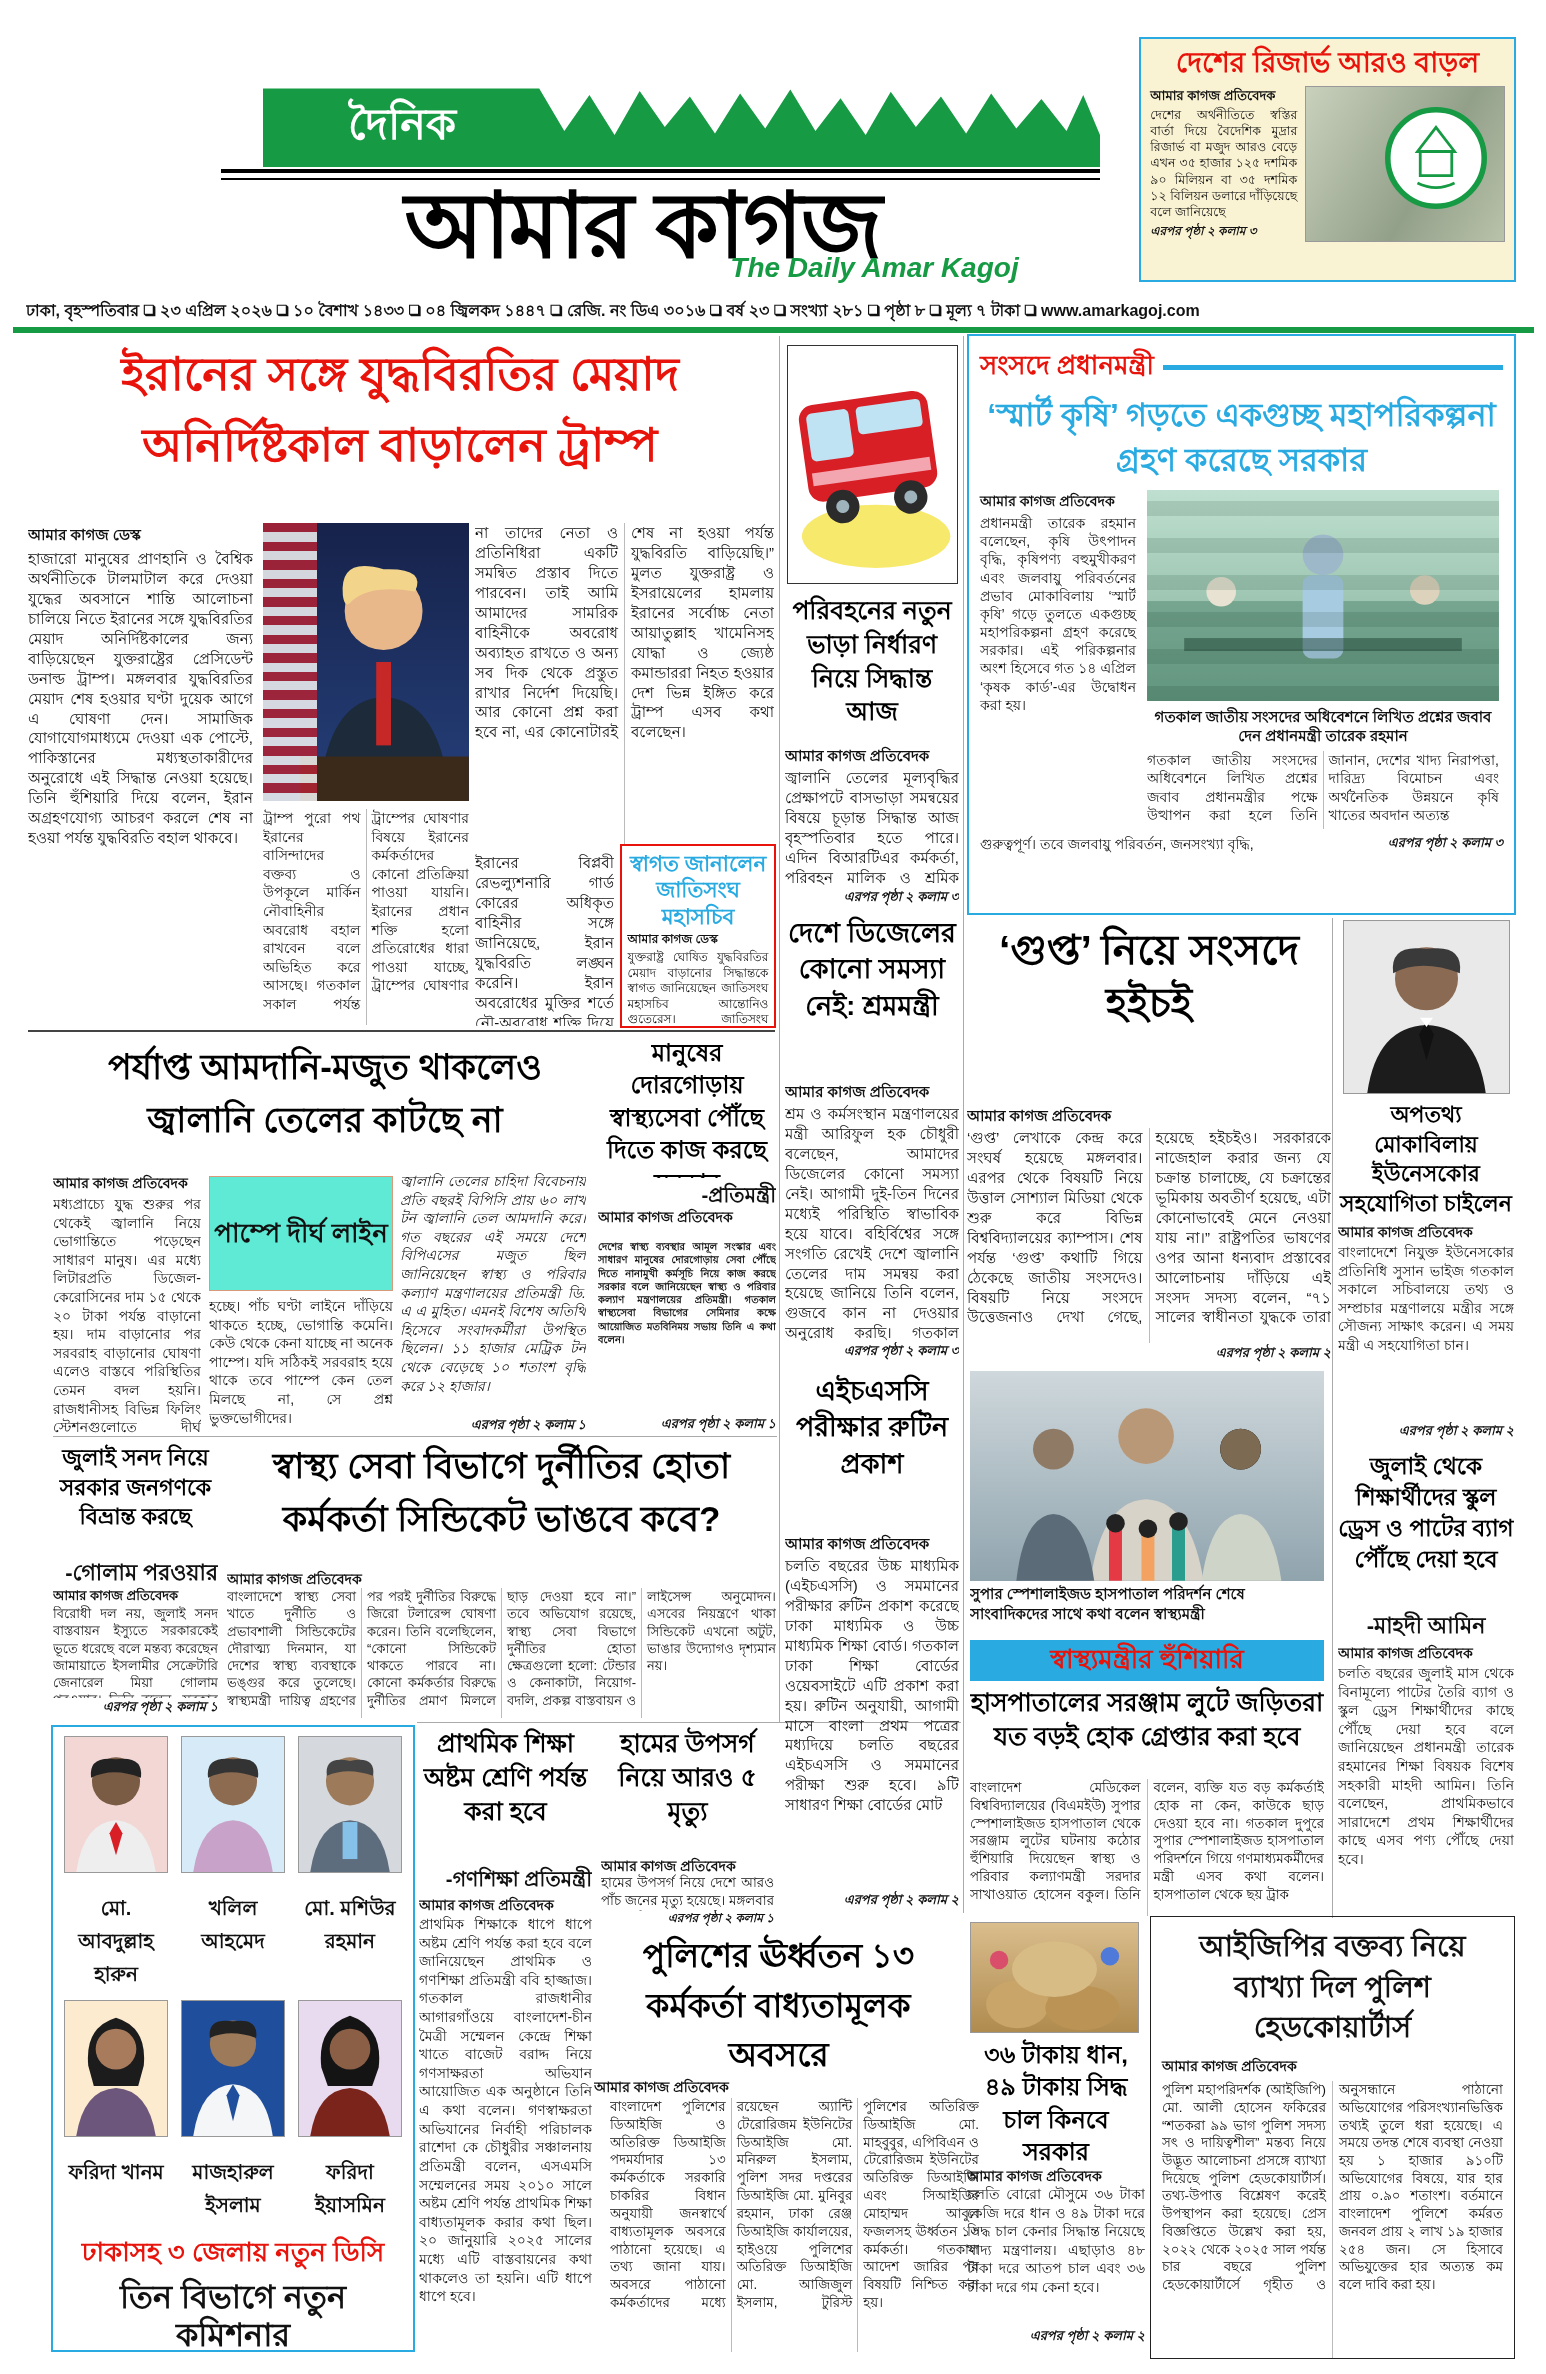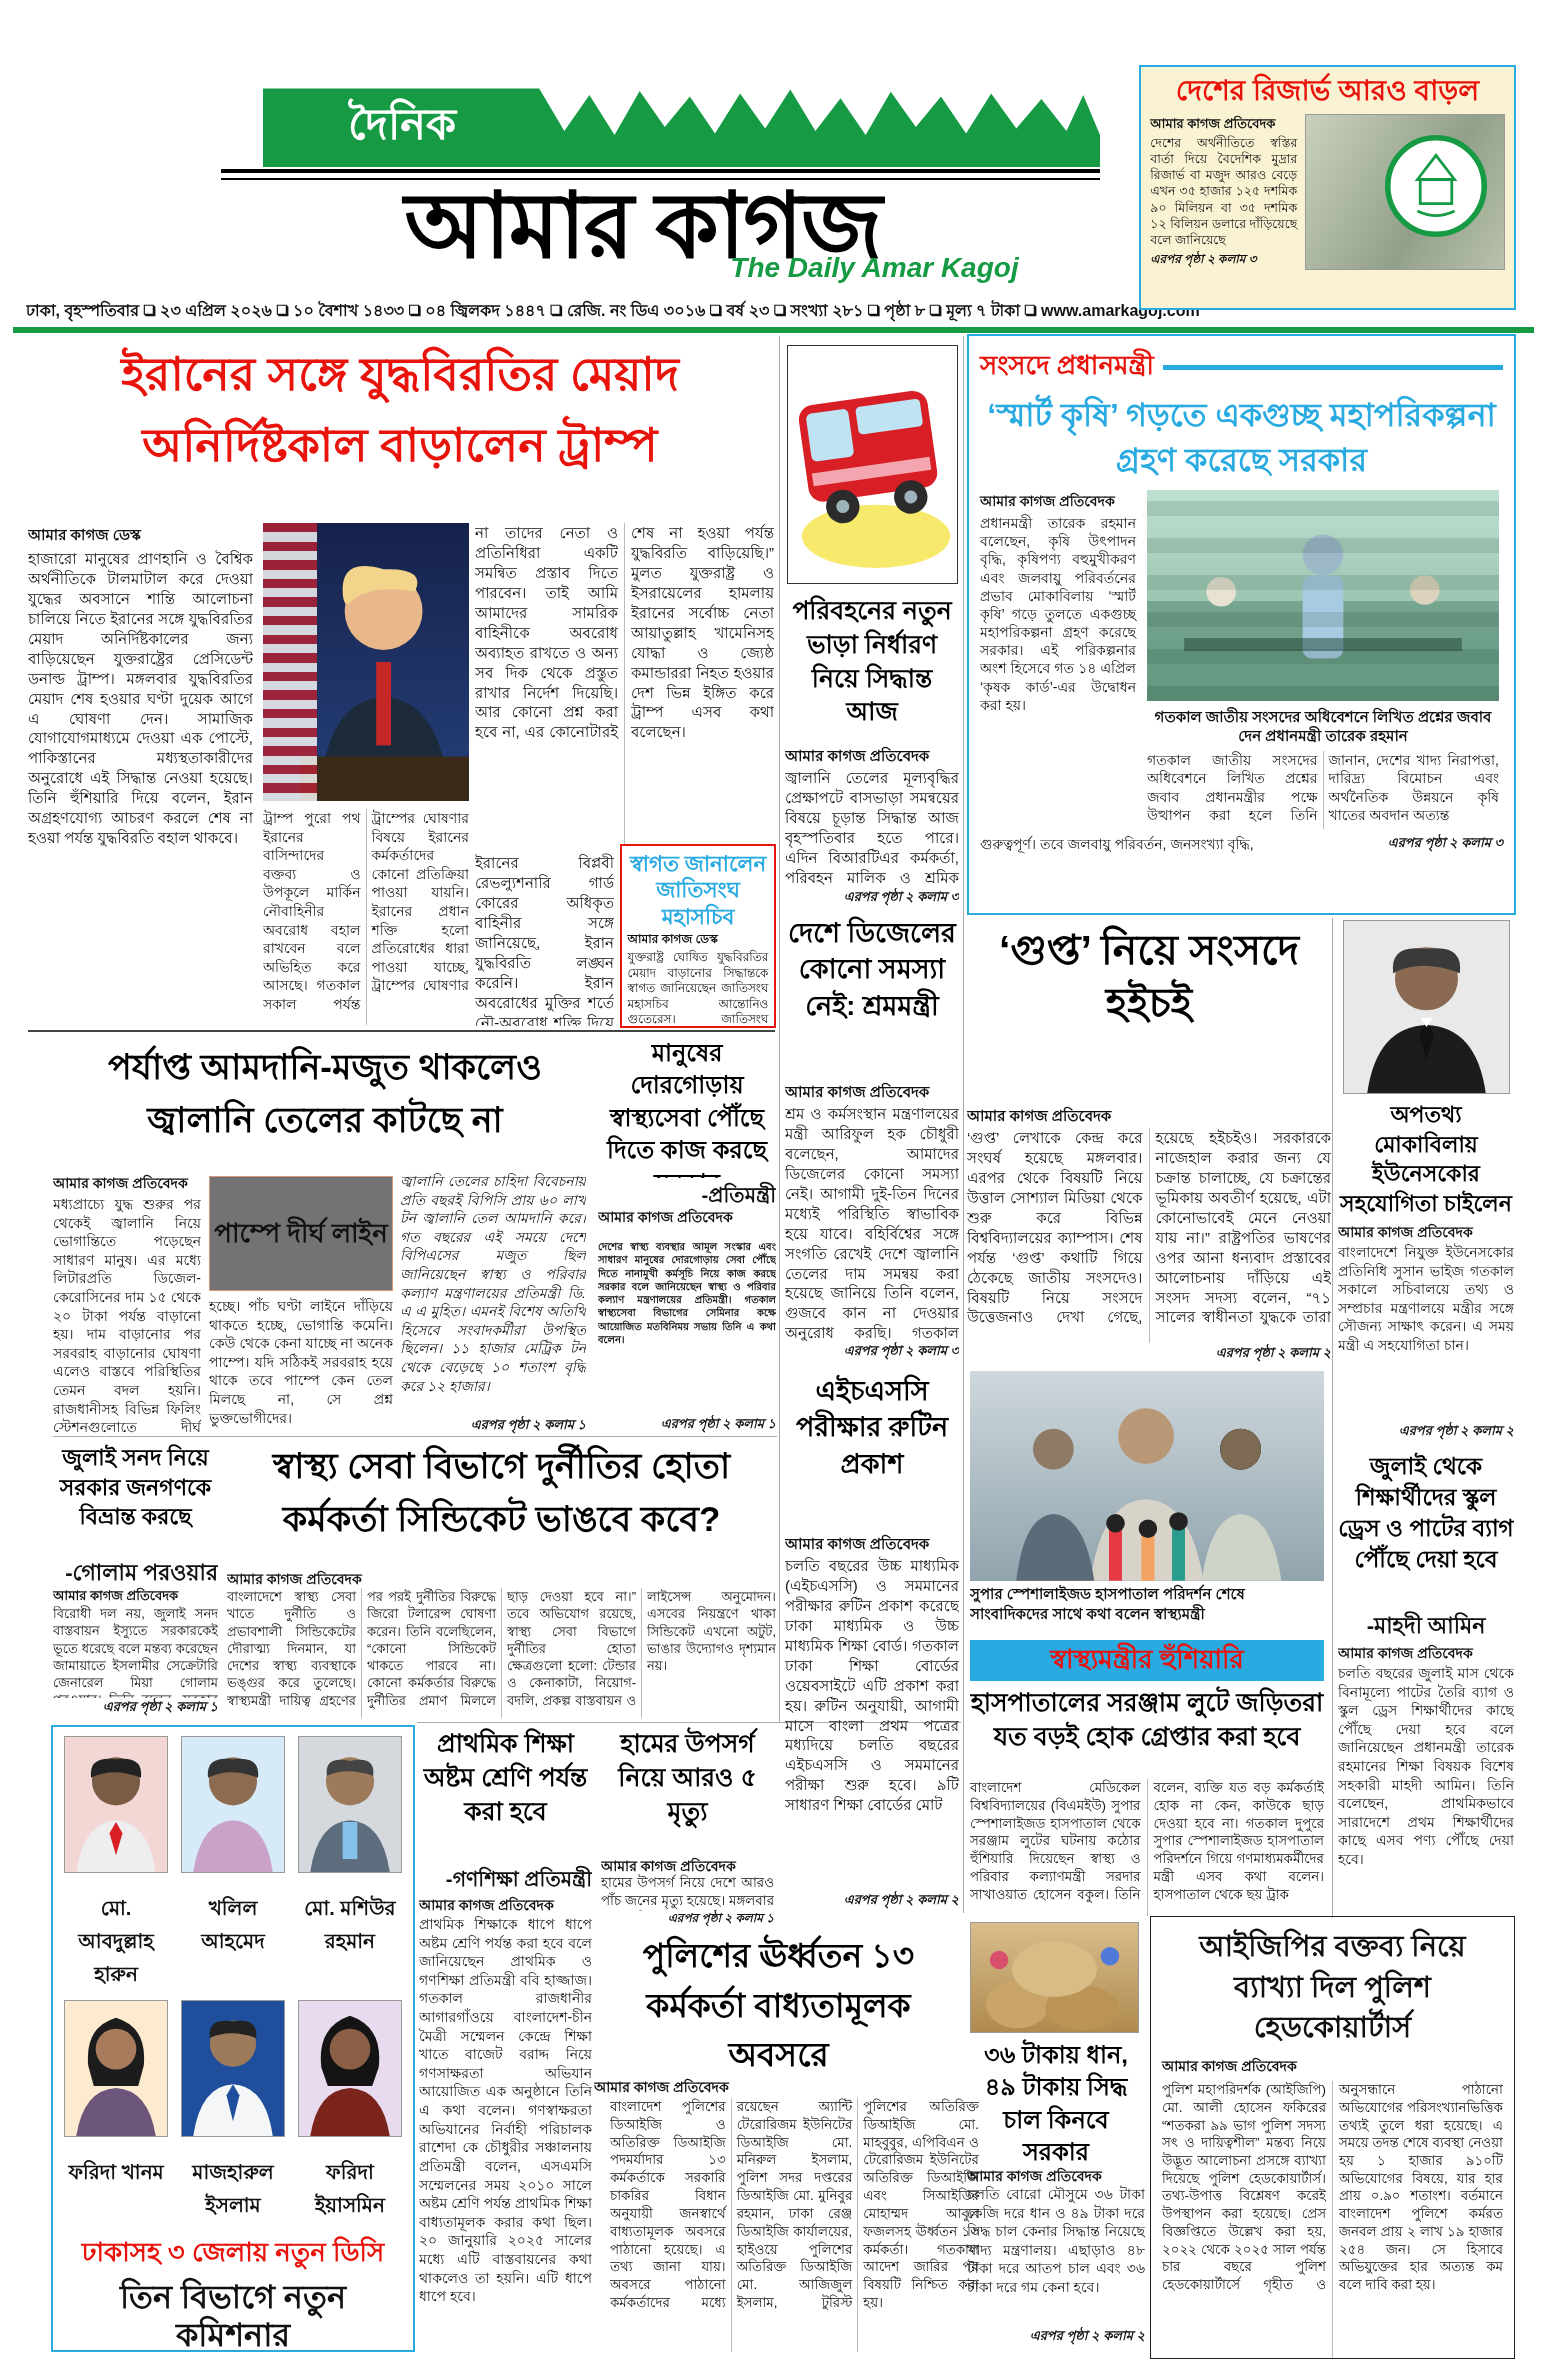--- a/index.html
+++ b/index.html
@@ -21,21 +21,21 @@
   .brand-grass { left:263px; top:87px; width:837px; height:80px; background:#169b44;
     clip-path: polygon(0 2%,33% 2%,36% 55%,39% 10%,42% 60%,45% 5%,48% 50%,51% 12%,54% 58%,57% 8%,60% 52%,63% 3%,66% 55%,69% 14%,72% 60%,75% 6%,78% 50%,81% 12%,84% 58%,87% 8%,90% 52%,93% 15%,96% 55%,98% 10%,100% 60%,100% 100%,0 100%); }
   .brand-daily { left:263px; top:87px; width:278px; height:80px; color:#fff; font-size:43px; font-weight:800; display:flex; align-items:center; justify-content:center; }
   .brand-rule { left:221px; top:169px; width:879px; height:11px; border-top:4.6px solid #000; border-bottom:2.8px solid #000; }
   .brand-title { left:181px; top:178px; width:923px; height:109px; font-size:91px; font-weight:900; color:#000; text-align:center; line-height:1.05; letter-spacing:-1.9px; }
   .brand-sub { left:649px; top:252px; width:451px; height:39px; color:#169b44; font-size:28px; font-weight:800; font-style:italic; text-align:center; }
   .dateline { left:26px; top:297px; width:1493px; height:28px; font-size:16px; font-weight:600; display:flex; align-items:center; }
   .green-rule { left:13px; top:327px; width:1521px; height:5.6px; background:#169b44; }
 
   
-  .reserve-box { left:1139px; top:37px; width:377px; height:245px; border:2.8px solid #29abe2; background:#faf3d3; padding:7.4px 9.3px;margin-top:28px; }
+  .reserve-box { left:1139px; top:37px; width:377px; height:245px; border:2.8px solid #29abe2; background:#faf3d3; padding:7.4px 9.3px; }
   .reserve-h { font-size:28px; font-weight:800; color:#e8140c; text-align:center; line-height:1.2; }
   .reserve-row { display:flex; gap:7.4px; margin-top:5.6px; }
   .reserve-byline { font-weight:bold; font-size:13px; }
   .reserve-body { width:147px; font-size:12.5px; line-height:1.3; text-align:justify; }
   .reserve-img { width:200px; height:156px; background:linear-gradient(120deg,#c9d1bd,#93a089 60%,#b9c2ab); position:relative; border:0.9px solid #999; }
   .reserve-more { font-weight:bold; font-style:italic; font-size:12px; margin-top:1.9px; }
 
   
   .lead-headline { left:28px; top:339px; width:744px; height:178px; font-size:46px; font-weight:900; color:#e8140c; text-align:center; line-height:1.55; }
   .lead-byline { left:28px; top:523px; width:225px; height:24px; }
@@ -101,21 +101,21 @@
   .info-more { left:1338px; top:1421px; width:176px; height:20.4px; }
   .july-h { left:1338px; top:1451px; width:176px; height:156px; font-size:23px; }
   .july-attr { left:1338px; top:1608px; width:176px; height:28px; font-size:22px; font-weight:800; text-align:center; }
   .july-byline { left:1338px; top:1642px; width:176px; height:20.4px; font-size:14px; }
   .july-body { left:1338px; top:1664px; width:176px; height:252px; font-size:14px; }
 
   
   .fuel-h { left:53px; top:1041px; width:544px; height:128px; font-size:35px; line-height:1.5; }
   .fuel-byline { left:53px; top:1172px; width:148px; height:20.4px; font-size:14px; }
   .fuel-c1 { left:53px; top:1195px; width:148px; height:239px; font-size:14px; }
-  .fuel-inset { left:209px; top:1176px; width:184px; height:115px; background:#737373; border:0.9px solid #d89a7a; display:flex; align-items:center; justify-content:center; font-size:26px; font-weight:800; text-align:center; line-height:1.4; }
+  .fuel-inset { left:209px; top:1176px; width:184px; height:115px; background:#5eead4; border:0.9px solid #d89a7a; display:flex; align-items:center; justify-content:center; font-size:26px; font-weight:800; text-align:center; line-height:1.4; }
   .fuel-c2 { left:209px; top:1297px; width:184px; height:137px; font-size:14px; }
   .fuel-c3 { left:400px; top:1172px; width:186px; height:243px; font-size:14px;font-style:italic; }
   .fuel-more { left:400px; top:1415px; width:186px; height:18.6px; }
   .door-h { left:598px; top:1037px; width:178px; height:141px; font-size:24px; }
   .door-attr { left:598px; top:1180px; width:178px; height:24px; font-size:20.4px; font-weight:800; text-align:right; }
   .door-byline { left:598px; top:1206px; width:178px; height:20.4px; font-size:14px; }
   .door-body { left:598px; top:1240px; width:178px; height:186px; font-size:10px;font-weight:bold; }
   .door-more { left:598px; top:1414px; width:178px; height:18.6px; }
   .jc-h { left:53px; top:1443px; width:165px; height:111px; font-size:22px; }
   .jc-attr { left:53px; top:1555px; width:165px; height:30px; font-size:22px; font-weight:800; text-align:right; }

